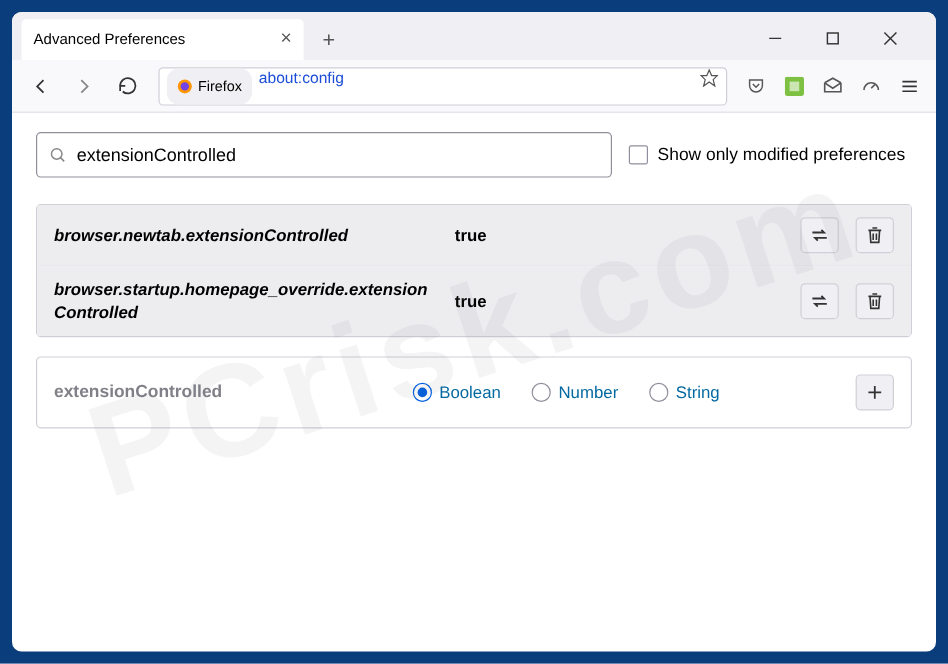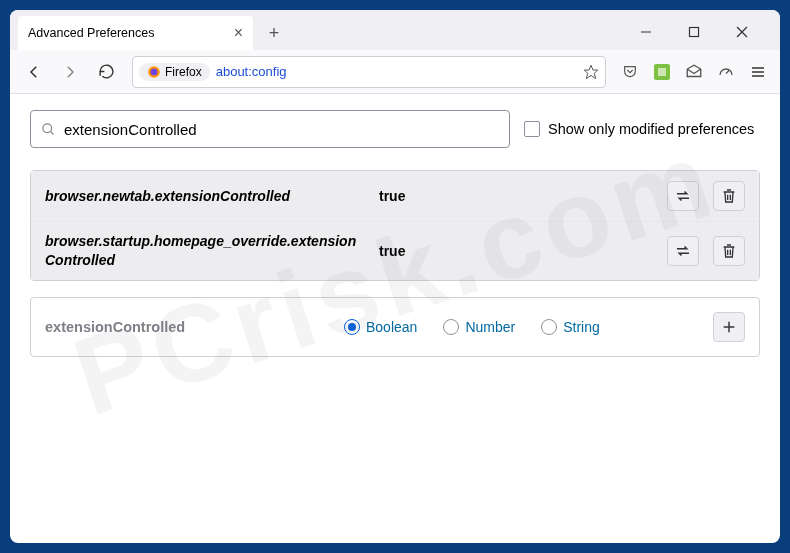--- a/index.html
+++ b/index.html
@@ -72,21 +72,20 @@
       border-radius: 4px;
       cursor: pointer;
     }
     .url-bar {
       flex: 1;
       height: 32px;
       background: #fff;
       border: 1px solid #cfcfd8;
       border-radius: 4px;
       display: flex;
-      align-items: center;
       padding: 0 6px;
       gap: 6px;
       margin: 0 6px;
     }
     .url-badge {
       display: flex;
       align-items: center;
       gap: 4px;
       background: #f0f0f4;
       border-radius: 10px;

